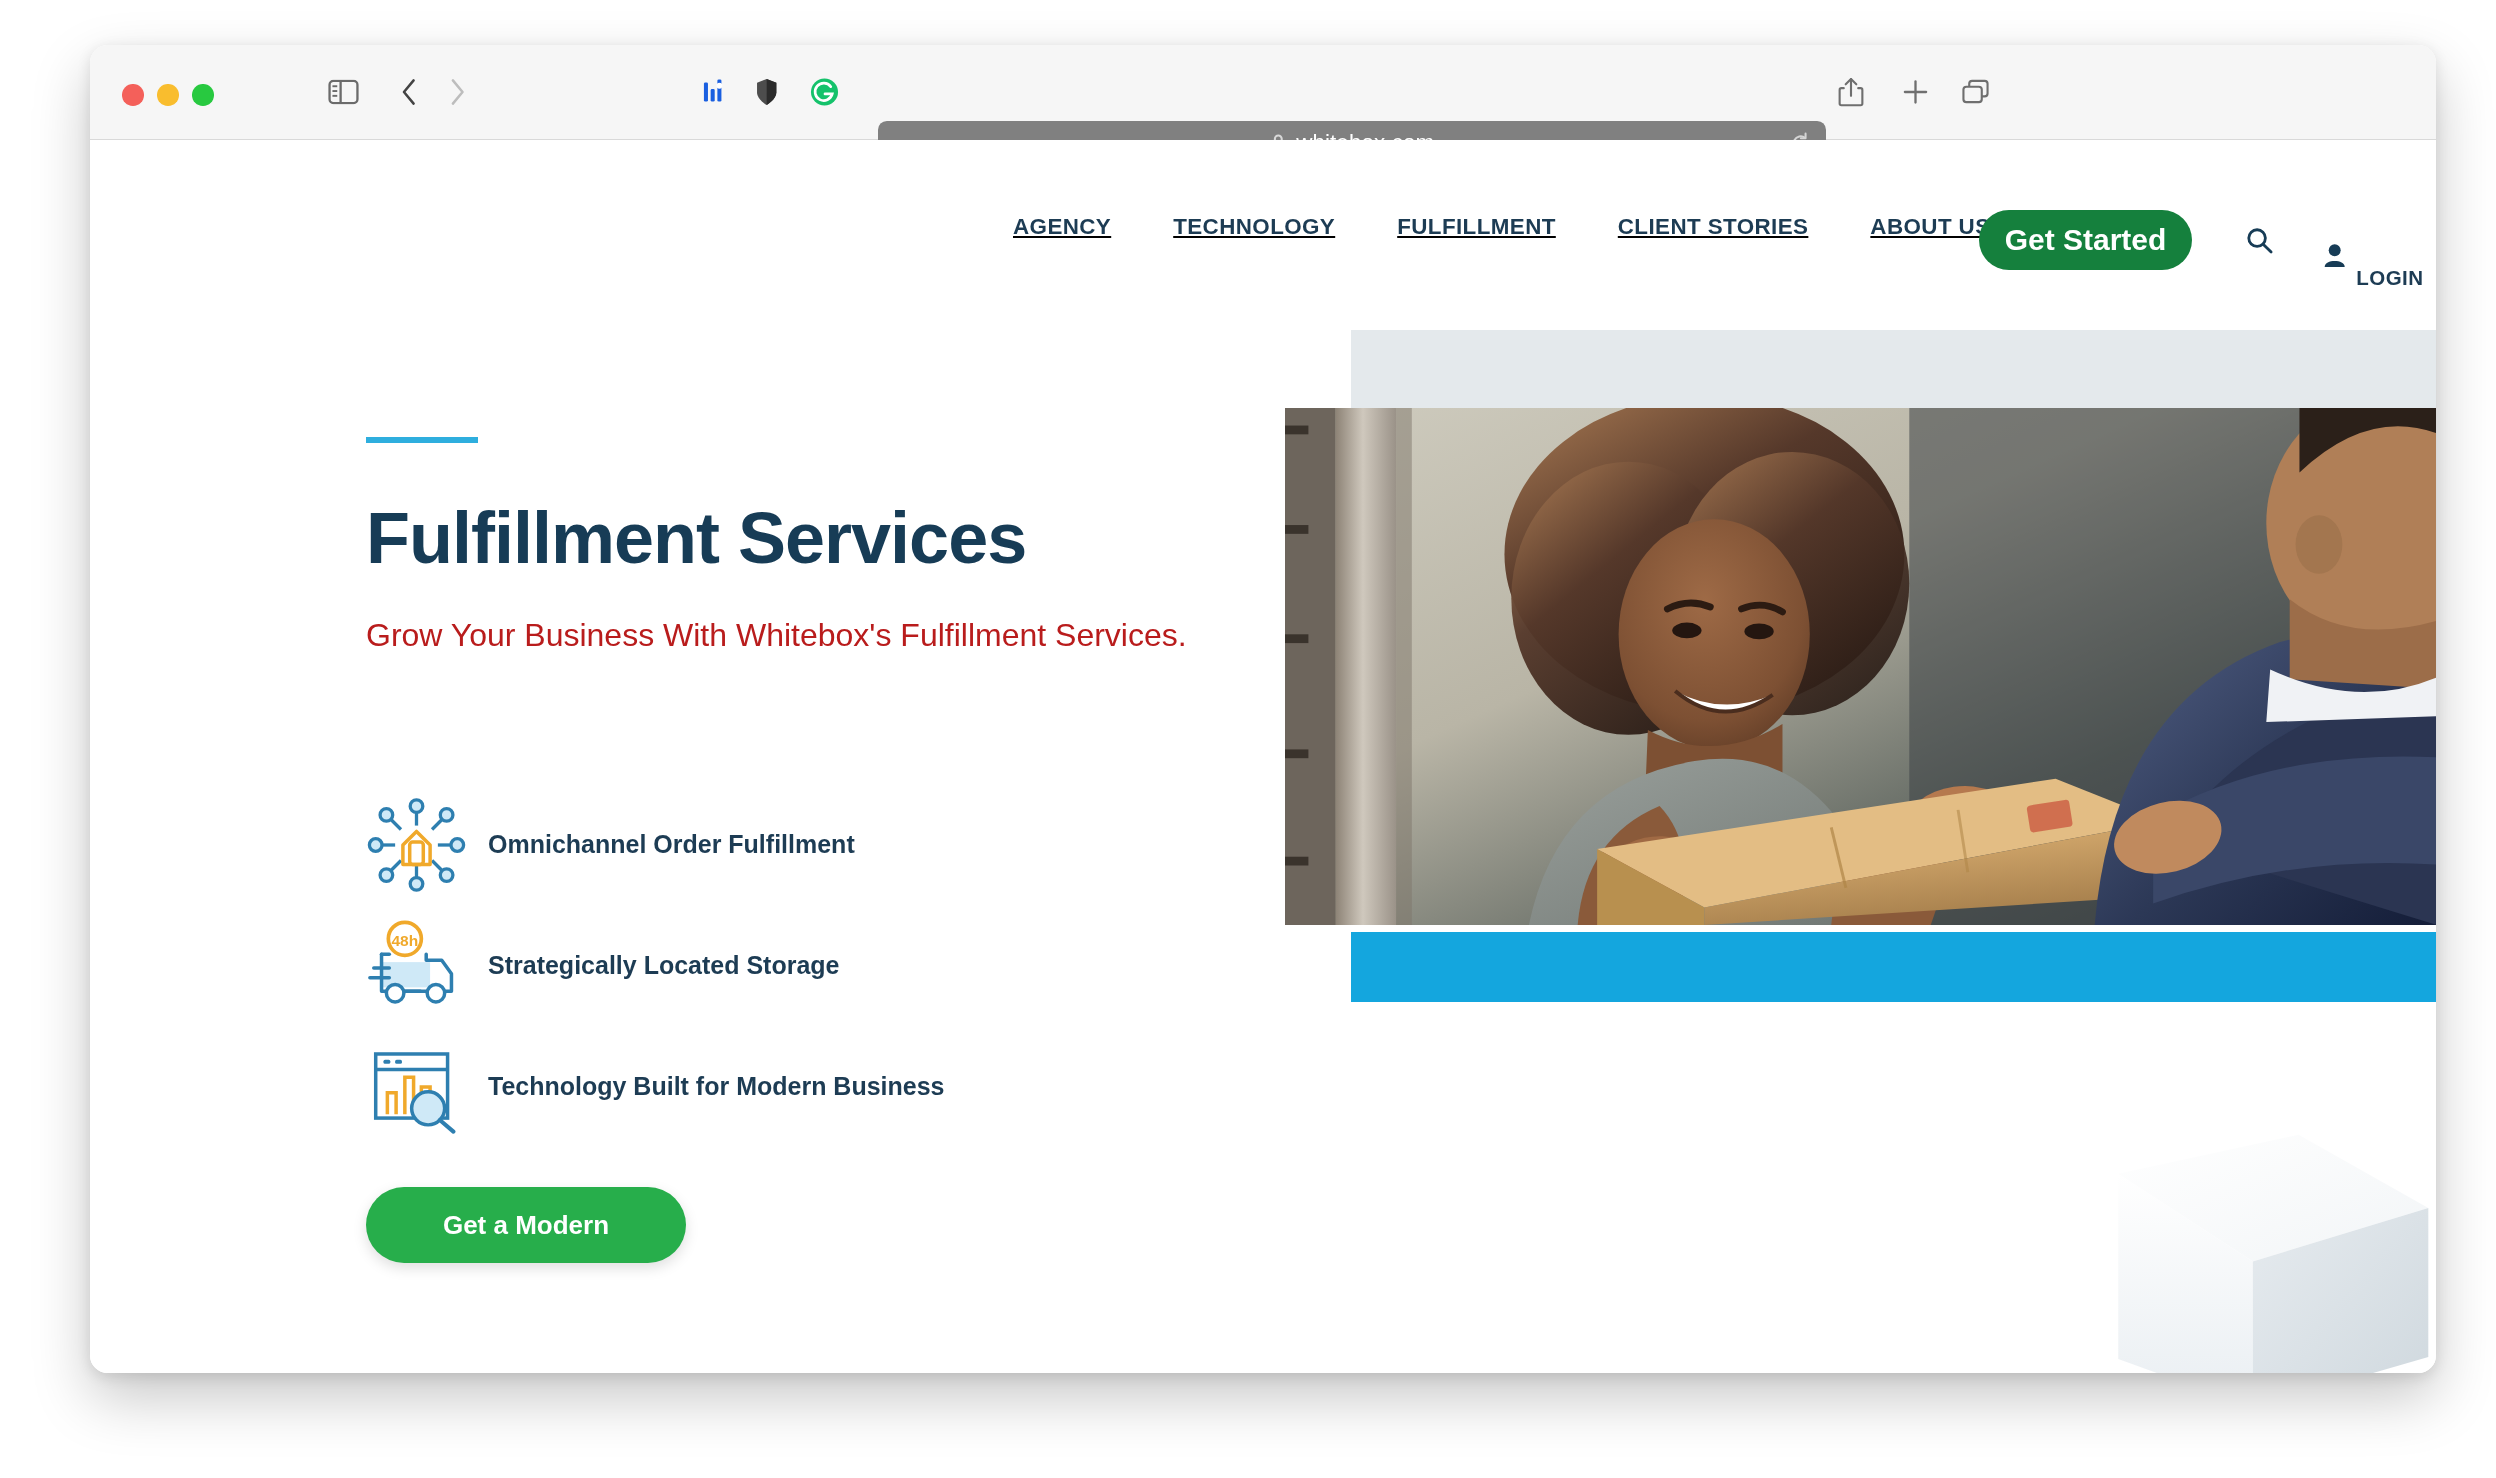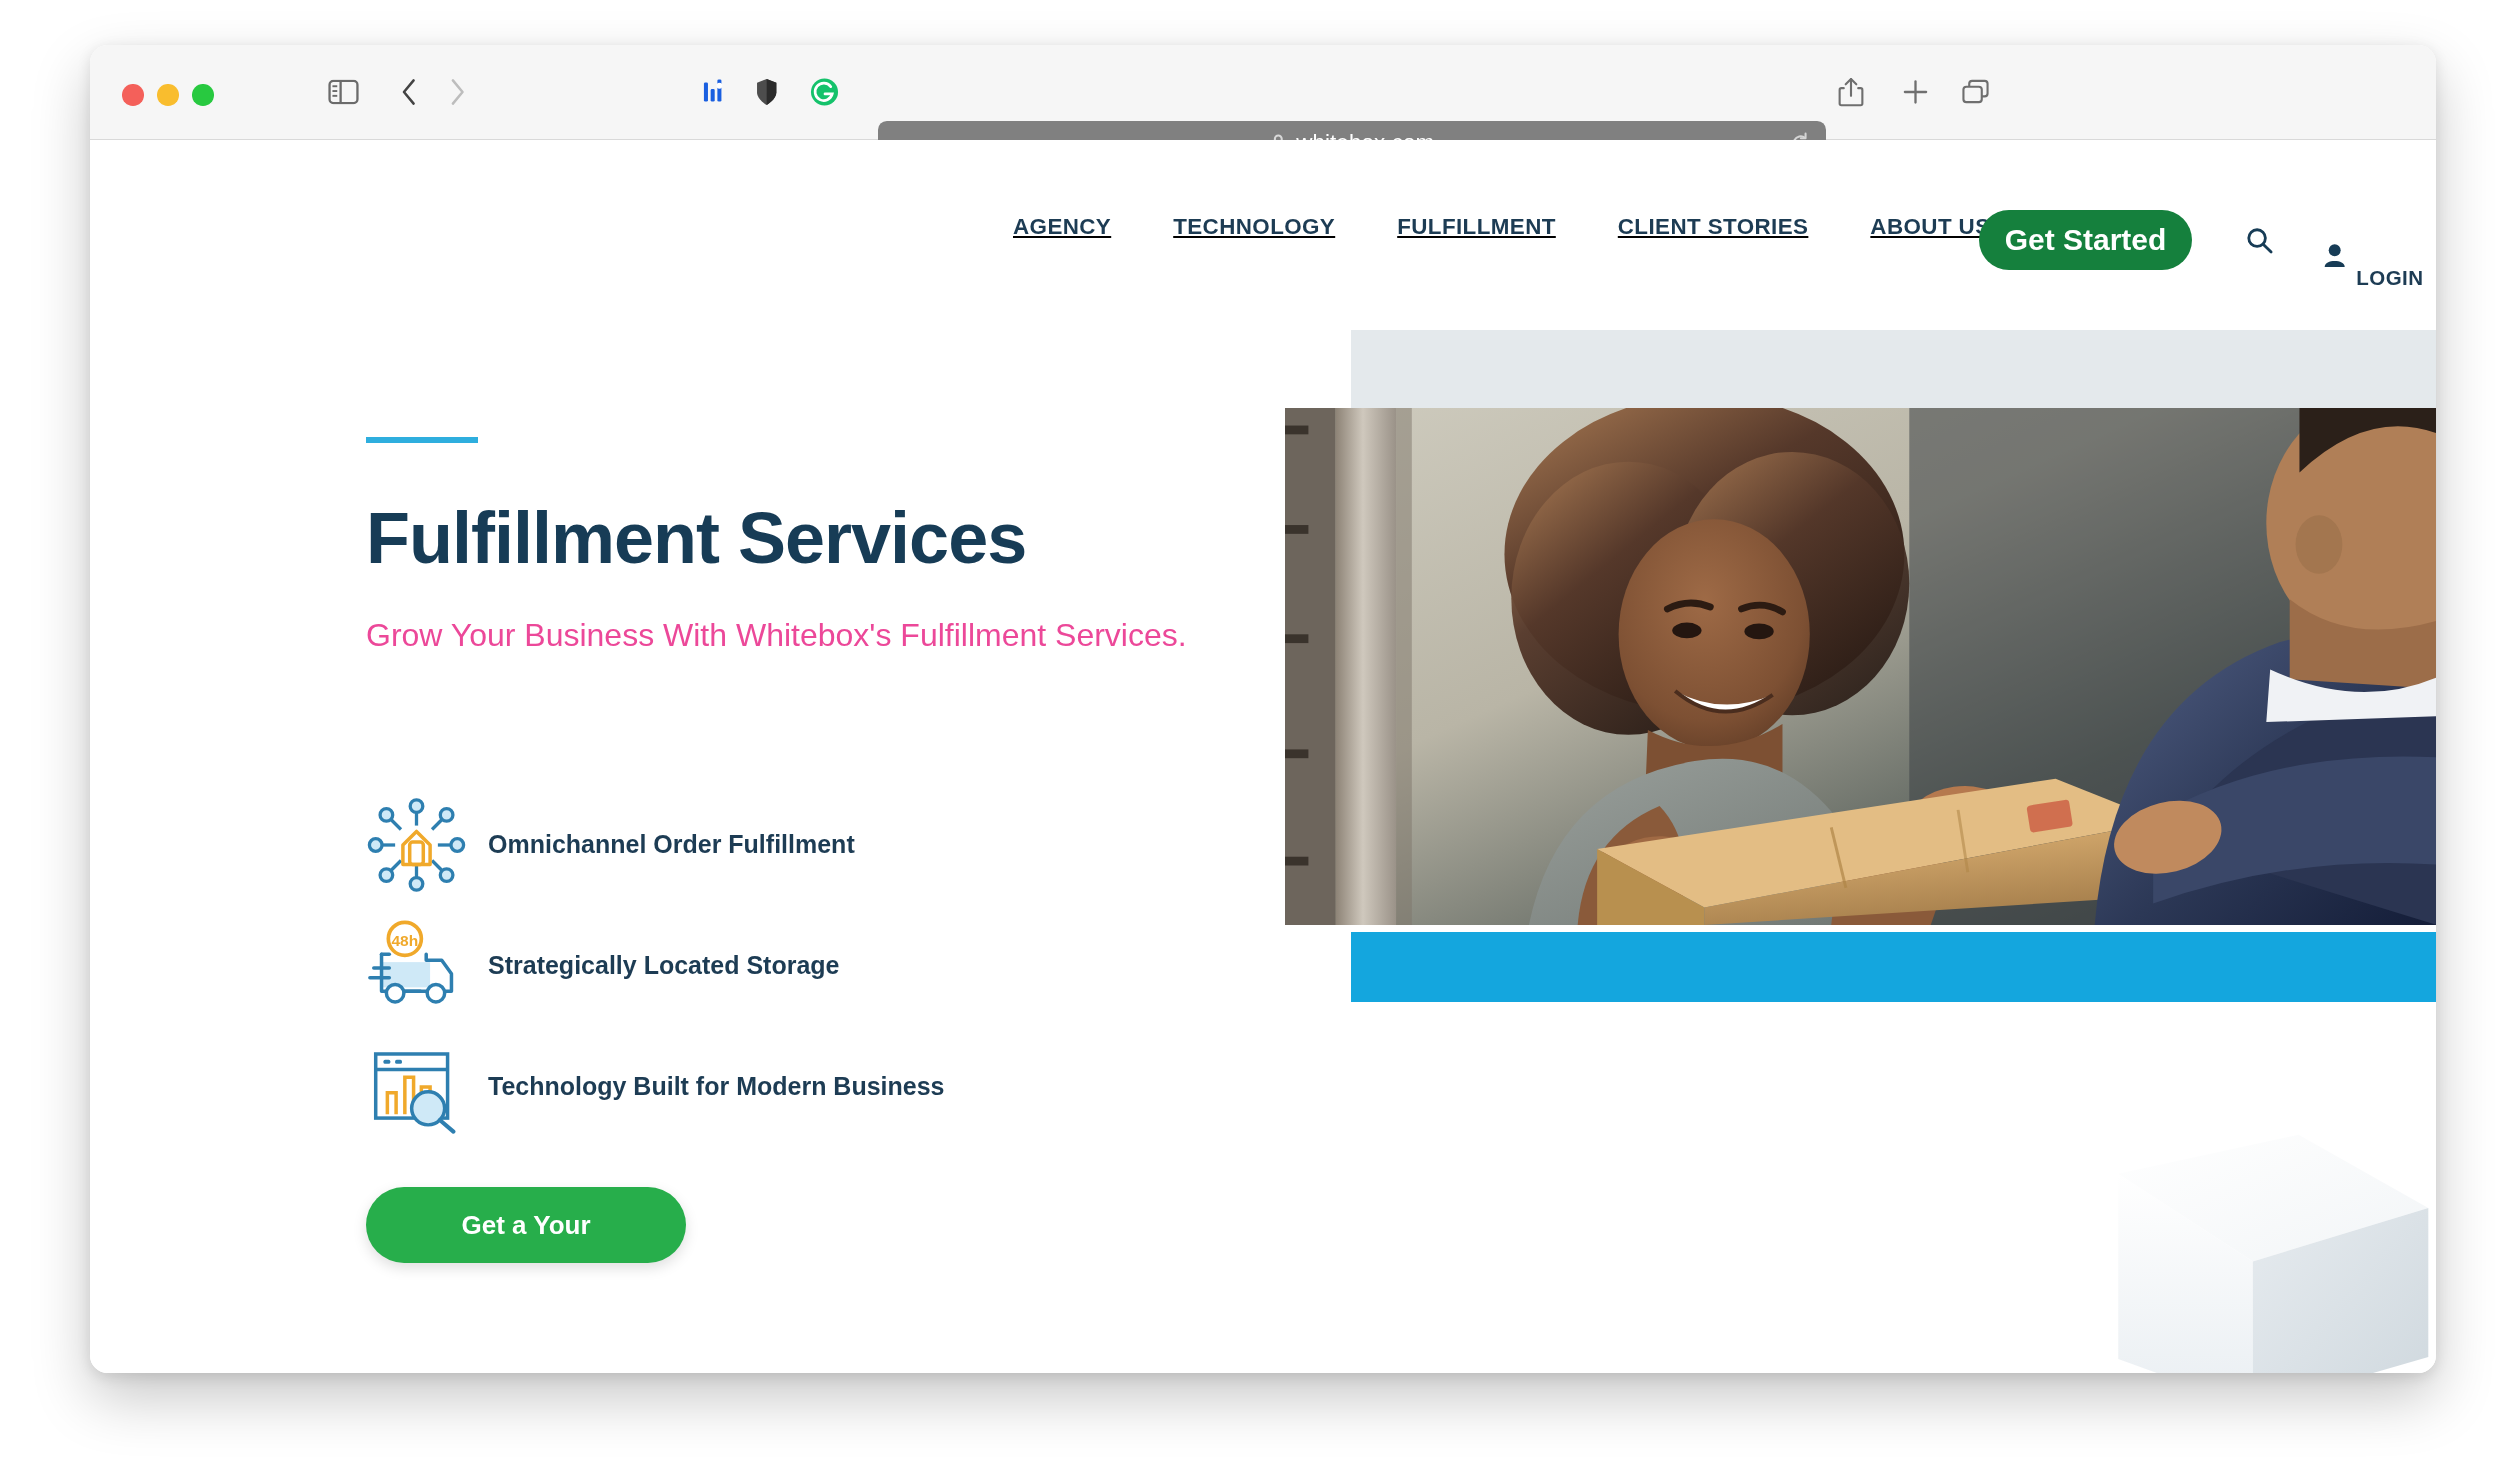--- a/index.html
+++ b/index.html
@@ -151,21 +151,21 @@
   }
   #hero-title {
     position: absolute; left: 0; top: 361px;
     font-size: 72px; font-weight: bold; color: #173c56;
     letter-spacing: -1px; line-height: 1.05;
     font-family: "Liberation Sans", sans-serif;
   }
   #hero-subtitle {
     position: absolute; left: 0; top: 471px;
     width: 858px;
-    font-size: 32px; color: #ec4899; line-height: 1.55; font-weight: 400;
+    font-size: 32px; color: #b91c1c; line-height: 1.55; font-weight: 400;
   }
 
   #feature-list { position: absolute; left: 0; top: 644px; width: 878px; }
   .feature-row {
     position: relative;
     display: flex; align-items: center;
     height: 121px;
   }
   .feature-icon {
     width: 117px; min-width: 117px; height: 101px;
@@ -530,18 +530,18 @@
                 <path d="M57 76 V48 H66 V76"></path>
               </g>
               <circle cx="64" cy="70" r="17" fill="#cfe9f7" stroke="#2e7fb0" stroke-width="3.6"></circle>
               <line x1="76" y1="82" x2="90" y2="94" stroke="#2e7fb0" stroke-width="4.2" stroke-linecap="round"></line>
             </svg>
           </span>
           <span class="feature-label">Technology Built for Modern Business</span>
         </div>
       </div>
 
-      <div id="get-quote-button">Get a Your</div>
+      <div id="get-quote-button">Get a Modern</div>
     </div>
 
   </div>
 </div>
 
 
 </body></html>

